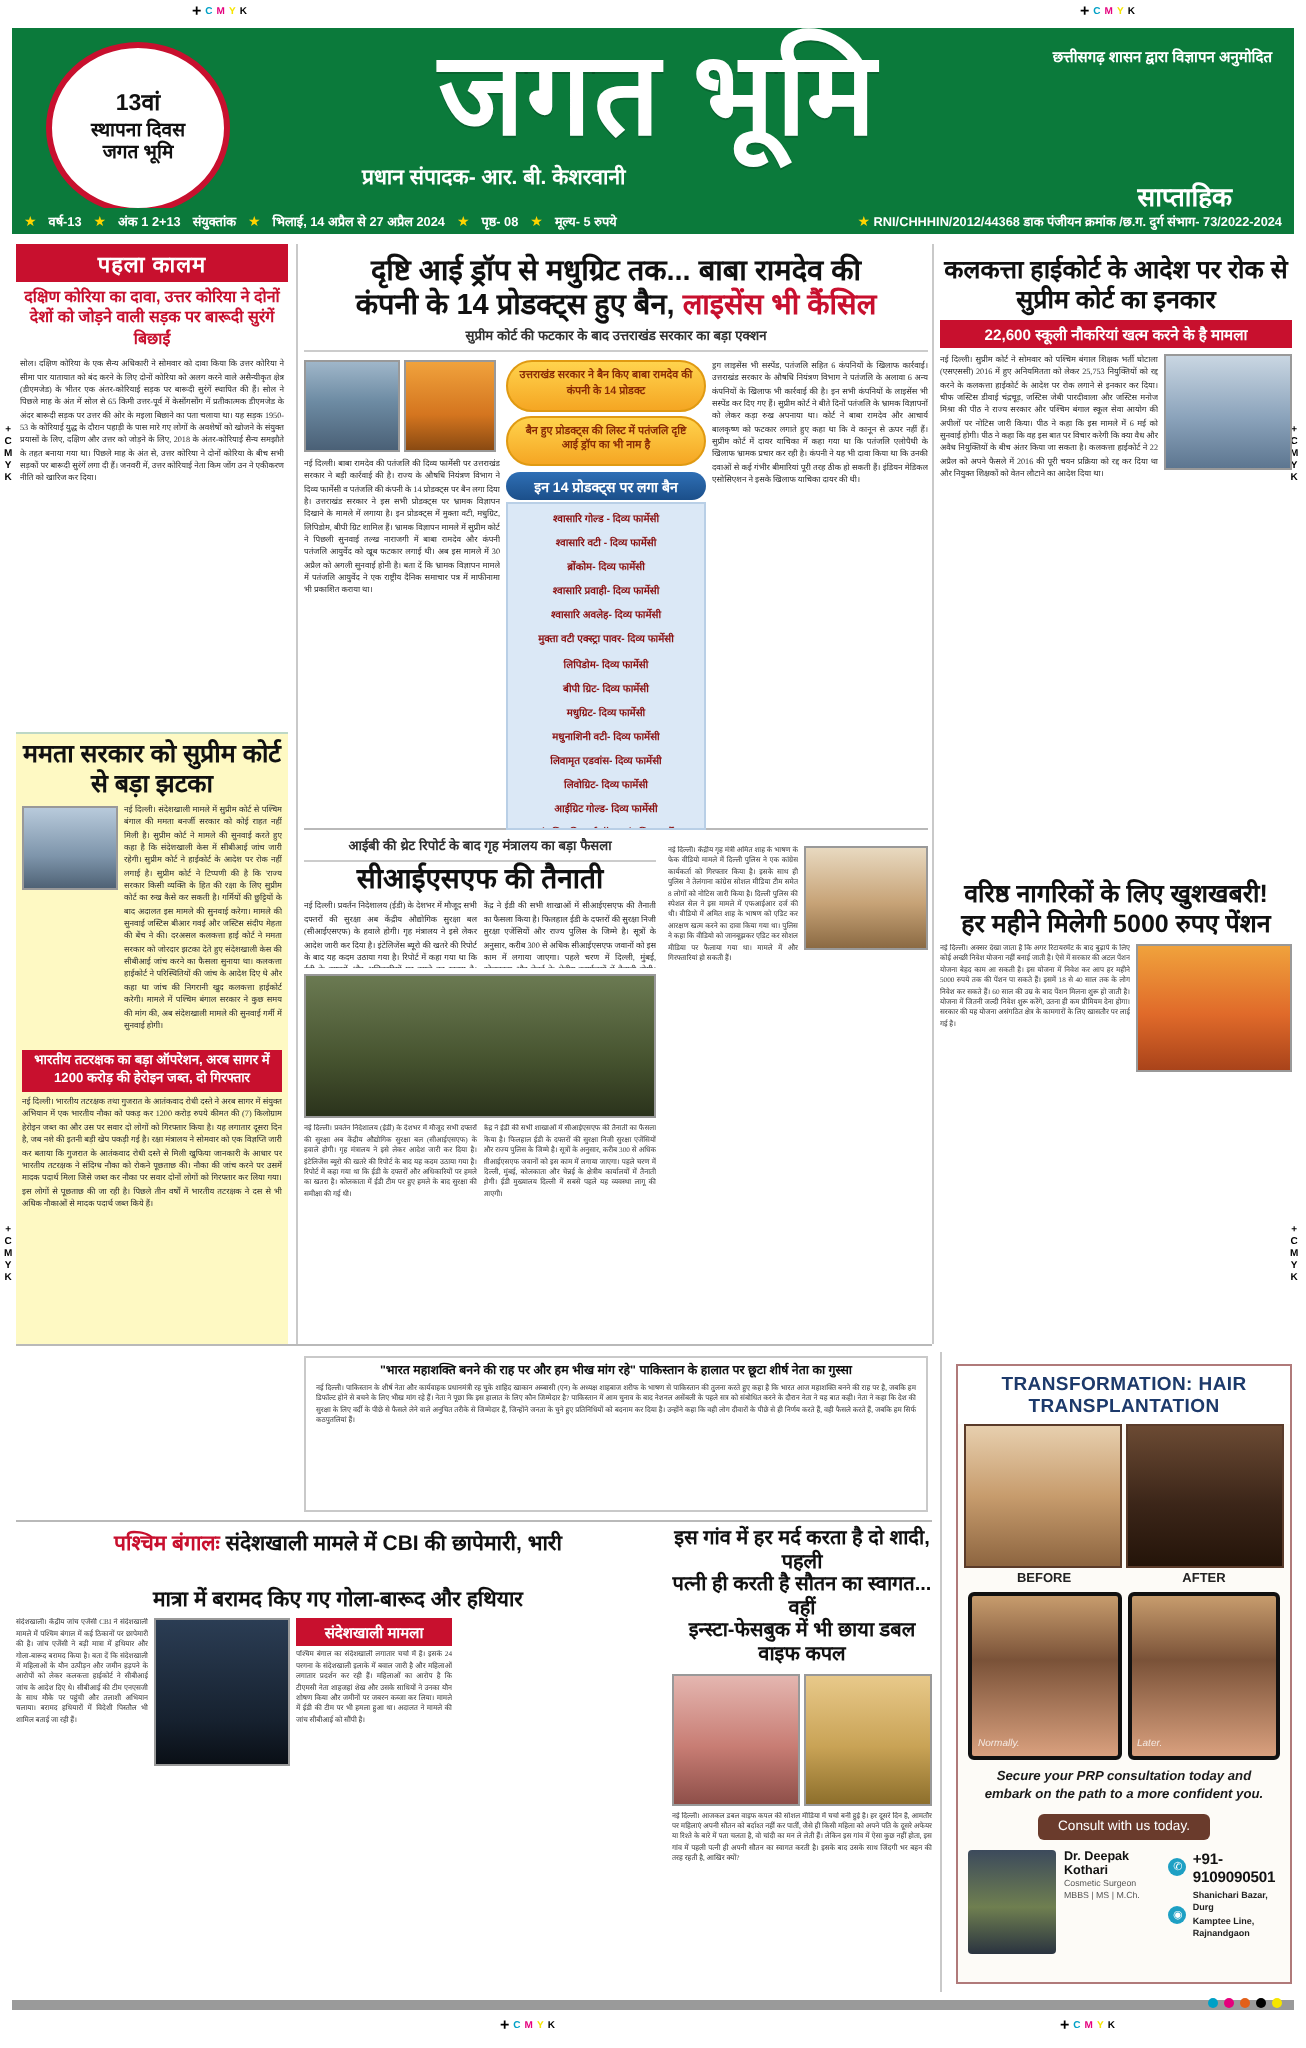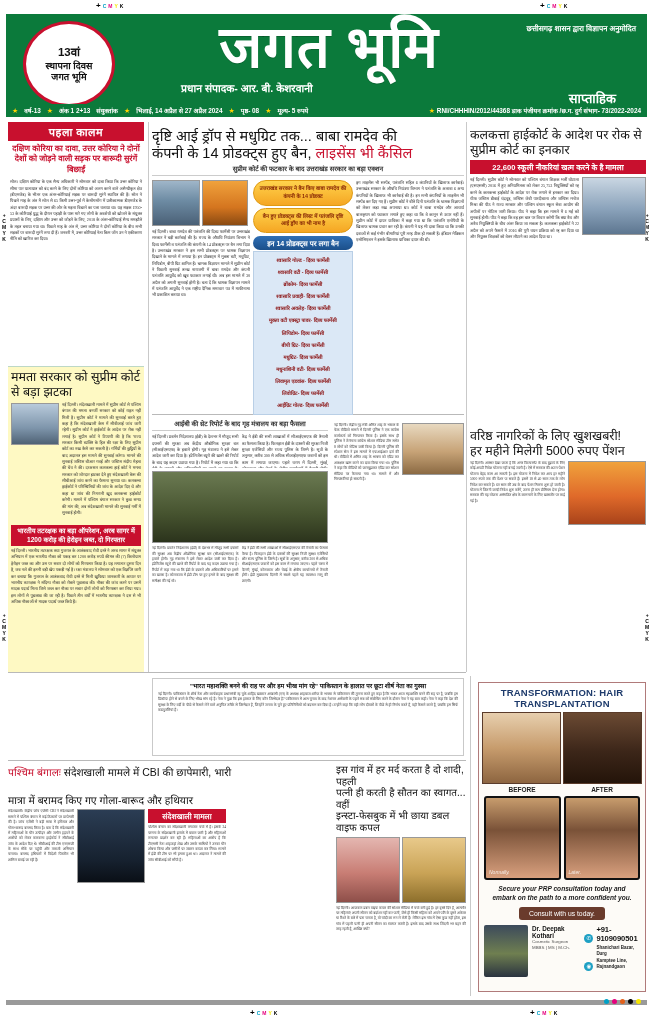--- a/index.html
+++ b/index.html
@@ -56,21 +56,21 @@
   .mast-strip .rni { margin-left:auto; }
 
   
   .col-rule { position:absolute; background:#c9c9c9; width:1px; }
   .hrule { position:absolute; background:#b9b9b9; height:1px; }
 
   .redbar {
     background:#c8102e; color:#fff; text-align:center; font-weight:bold;
     padding:2px 0; font-size:10px;
   }
-  .hl { font-weight:normal; color:#111; line-height:1.16; }
+  .hl { font-weight:bold; color:#111; text-align:center; line-height:1.16; }
   .subhead { font-size:6.6px; font-weight:bold; color:#333; text-align:center; line-height:1.25;}
   .body-text {
     font-size:4.1px; line-height:1.55; color:#2a2a2a; text-align:justify;
     font-family:"Liberation Serif","DejaVu Serif",serif;
   }
   .tiny { font-size:3.6px; line-height:1.5; text-align:justify; color:#333;
           font-family:"Liberation Serif","DejaVu Serif",serif; }
 
   
   .leftcol { position:absolute; left:8px; top:122px; width:136px; }
@@ -148,21 +148,21 @@
             background:linear-gradient(180deg,#c79c6d 0%,#7a5238 40%,#d9a07e 100%); }
   .ad-ph2 .wm { position:absolute; left:3px; bottom:3px; color:#fff; font-size:5px; opacity:.8; font-style:italic;}
   .ad-slogan { text-align:center; font-style:italic; font-weight:bold; font-size:6.6px; color:#1a1a1a; padding:5px 8px 0; line-height:1.35;}
   .ad-cta { display:block; margin:4px auto 0; background:#6a3b2c; color:#fff; font-size:6.8px;
             padding:3px 10px; border-radius:3px; border:none; font-family:inherit; }
   .ad-foot { display:flex; padding:5px 5px 0; gap:4px; align-items:flex-start;}
   .ad-doc { flex:1; }
   .ad-docname { font-size:6.3px; font-weight:bold; color:#111; }
   .ad-docsub { font-size:4.4px; color:#555; line-height:1.4;}
   .ad-contact { flex:1.15; }
-  .ad-row { display:flex; align-items:flex-end; gap:3px; margin-bottom:2px;}
+  .ad-row { display:flex; align-items:center; gap:3px; margin-bottom:2px;}
   .circ { width:9px; height:9px; border-radius:50%; background:#1ea0c4; color:#fff;
           font-size:5.5px; display:flex; align-items:center; justify-content:center; flex:0 0 auto;}
   .ad-phone { font-size:7.6px; font-weight:bold; color:#111; letter-spacing:-.1px;}
   .ad-addr { font-size:4.5px; font-weight:bold; color:#222; line-height:1.45;}
   .ad-doctor { width:44px; height:52px; background:linear-gradient(180deg,#3c4a5c 0%,#6f7f50 55%,#2a3340 100%);
                border-radius:2px; }
 
   
   .colorbar { position:absolute; left:6px; top:1000px; width:641px; height:5px;
               background:#9a9a9a; }
@@ -317,20 +317,21 @@
     <div class="hl" style="font-size:12.5px;">कलकत्ता हाईकोर्ट के आदेश पर रोक से सुप्रीम कोर्ट का इनकार</div>
     <div class="redbar" style="margin-top:3px; font-size:7.6px;">22,600 स्कूली नौकरियां खत्म करने के है मामला</div>
     <div style="margin-top:3px;">
       <div class="art sc" style="float:right; width:64px; height:58px; margin:0 0 2px 3px;"></div>
       <div class="body-text" style="height:262px; overflow:hidden;">नई दिल्ली। सुप्रीम कोर्ट ने सोमवार को पश्चिम बंगाल शिक्षक भर्ती घोटाला (एसएससी) 2016 में हुए अनियमितता को लेकर 25,753 नियुक्तियों को रद्द करने के कलकत्ता हाईकोर्ट के आदेश पर रोक लगाने से इनकार कर दिया। चीफ जस्टिस डीवाई चंद्रचूड़, जस्टिस जेबी पारदीवाला और जस्टिस मनोज मिश्रा की पीठ ने राज्य सरकार और पश्चिम बंगाल स्कूल सेवा आयोग की अपीलों पर नोटिस जारी किया। पीठ ने कहा कि इस मामले में 6 मई को सुनवाई होगी। पीठ ने कहा कि वह इस बात पर विचार करेगी कि क्या वैध और अवैध नियुक्तियों के बीच अंतर किया जा सकता है। कलकत्ता हाईकोर्ट ने 22 अप्रैल को अपने फैसले में 2016 की पूरी चयन प्रक्रिया को रद्द कर दिया था और नियुक्त शिक्षकों को वेतन लौटाने का आदेश दिया था।</div>
     </div>
   </div>
 
   <div class="story" style="left:152px; top:420px; width:176px;">
     <div class="subhead" style="border-bottom:1px solid #ccc; padding-bottom:2px;">आईबी की थ्रेट रिपोर्ट के बाद गृह मंत्रालय का बड़ा फैसला</div>
+    <div class="hl" style="font-size:14px;">सीआईएसएफ की तैनाती</div>
     <div style="display:flex; gap:3px; margin-top:3px;">
       <div style="flex:1;">
         <div class="body-text" style="height:34px; overflow:hidden;">नई दिल्ली। प्रवर्तन निदेशालय (ईडी) के देशभर में मौजूद सभी दफ्तरों की सुरक्षा अब केंद्रीय औद्योगिक सुरक्षा बल (सीआईएसएफ) के हवाले होगी। गृह मंत्रालय ने इसे लेकर आदेश जारी कर दिया है। इंटेलिजेंस ब्यूरो की खतरे की रिपोर्ट के बाद यह कदम उठाया गया है। रिपोर्ट में कहा गया था कि ईडी के दफ्तरों और अधिकारियों पर हमले का खतरा है। कोलकाता में ईडी टीम पर हुए हमले के बाद सुरक्षा की समीक्षा की गई थी।</div>
       </div>
       <div style="flex:1;">
         <div class="body-text" style="height:34px; overflow:hidden;">केंद्र ने ईडी की सभी शाखाओं में सीआईएसएफ की तैनाती का फैसला किया है। फिलहाल ईडी के दफ्तरों की सुरक्षा निजी सुरक्षा एजेंसियों और राज्य पुलिस के जिम्मे है। सूत्रों के अनुसार, करीब 300 से अधिक सीआईएसएफ जवानों को इस काम में लगाया जाएगा। पहले चरण में दिल्ली, मुंबई, कोलकाता और चेन्नई के क्षेत्रीय कार्यालयों में तैनाती होगी। ईडी मुख्यालय दिल्ली में सबसे पहले यह व्यवस्था लागू की जाएगी।</div>
       </div>
     </div>
     <div class="art cisf" style="width:176px; height:72px; margin-top:3px;"></div>
     <div style="display:flex; gap:3px; margin-top:3px;">
@@ -343,21 +344,21 @@
     </div>
   </div>
 
   <div class="story" style="left:334px; top:420px; width:130px;">
     <div style="margin-top:3px;">
       <div class="art amitshah" style="float:right; width:62px; height:52px; margin:0 0 2px 3px;"></div>
       <div class="tiny" style="height:230px; overflow:hidden;">नई दिल्ली। केंद्रीय गृह मंत्री अमित शाह के भाषण के फेक वीडियो मामले में दिल्ली पुलिस ने एक कांग्रेस कार्यकर्ता को गिरफ्तार किया है। इसके साथ ही पुलिस ने तेलंगाना कांग्रेस सोशल मीडिया टीम समेत 8 लोगों को नोटिस जारी किया है। दिल्ली पुलिस की स्पेशल सेल ने इस मामले में एफआईआर दर्ज की थी। वीडियो में अमित शाह के भाषण को एडिट कर आरक्षण खत्म करने का दावा किया गया था। पुलिस ने कहा कि वीडियो को जानबूझकर एडिट कर सोशल मीडिया पर फैलाया गया था। मामले में और गिरफ्तारियां हो सकती हैं।</div>
     </div>
   </div>
 
-  <div class="story" style="left:470px; top:429px; width:176px;">
+  <div class="story" style="left:470px; top:440px; width:176px;">
     <div class="hl" style="font-size:12.5px;">वरिष्ठ नागरिकों के लिए खुशखबरी!</div>
     <div class="hl" style="font-size:12.5px;">हर महीने मिलेगी 5000 रुपए पेंशन</div>
     <div style="margin-top:3px;">
       <div class="art modi" style="float:right; width:78px; height:64px; margin:0 0 2px 3px;"></div>
       <div class="tiny" style="height:218px; overflow:hidden;">नई दिल्ली। अक्सर देखा जाता है कि अगर रिटायरमेंट के बाद बुढ़ापे के लिए कोई अच्छी निवेश योजना नहीं बनाई जाती है। ऐसे में सरकार की अटल पेंशन योजना बेहद काम आ सकती है। इस योजना में निवेश कर आप हर महीने 5000 रुपये तक की पेंशन पा सकते हैं। इसमें 18 से 40 साल तक के लोग निवेश कर सकते हैं। 60 साल की उम्र के बाद पेंशन मिलना शुरू हो जाती है। योजना में जितनी जल्दी निवेश शुरू करेंगे, उतना ही कम प्रीमियम देना होगा। सरकार की यह योजना असंगठित क्षेत्र के कामगारों के लिए खासतौर पर लाई गई है।</div>
     </div>
   </div>
 
   <div class="quotebar" style="left:152px; top:678px; width:312px; height:78px;">
     <div class="quote-hl">

